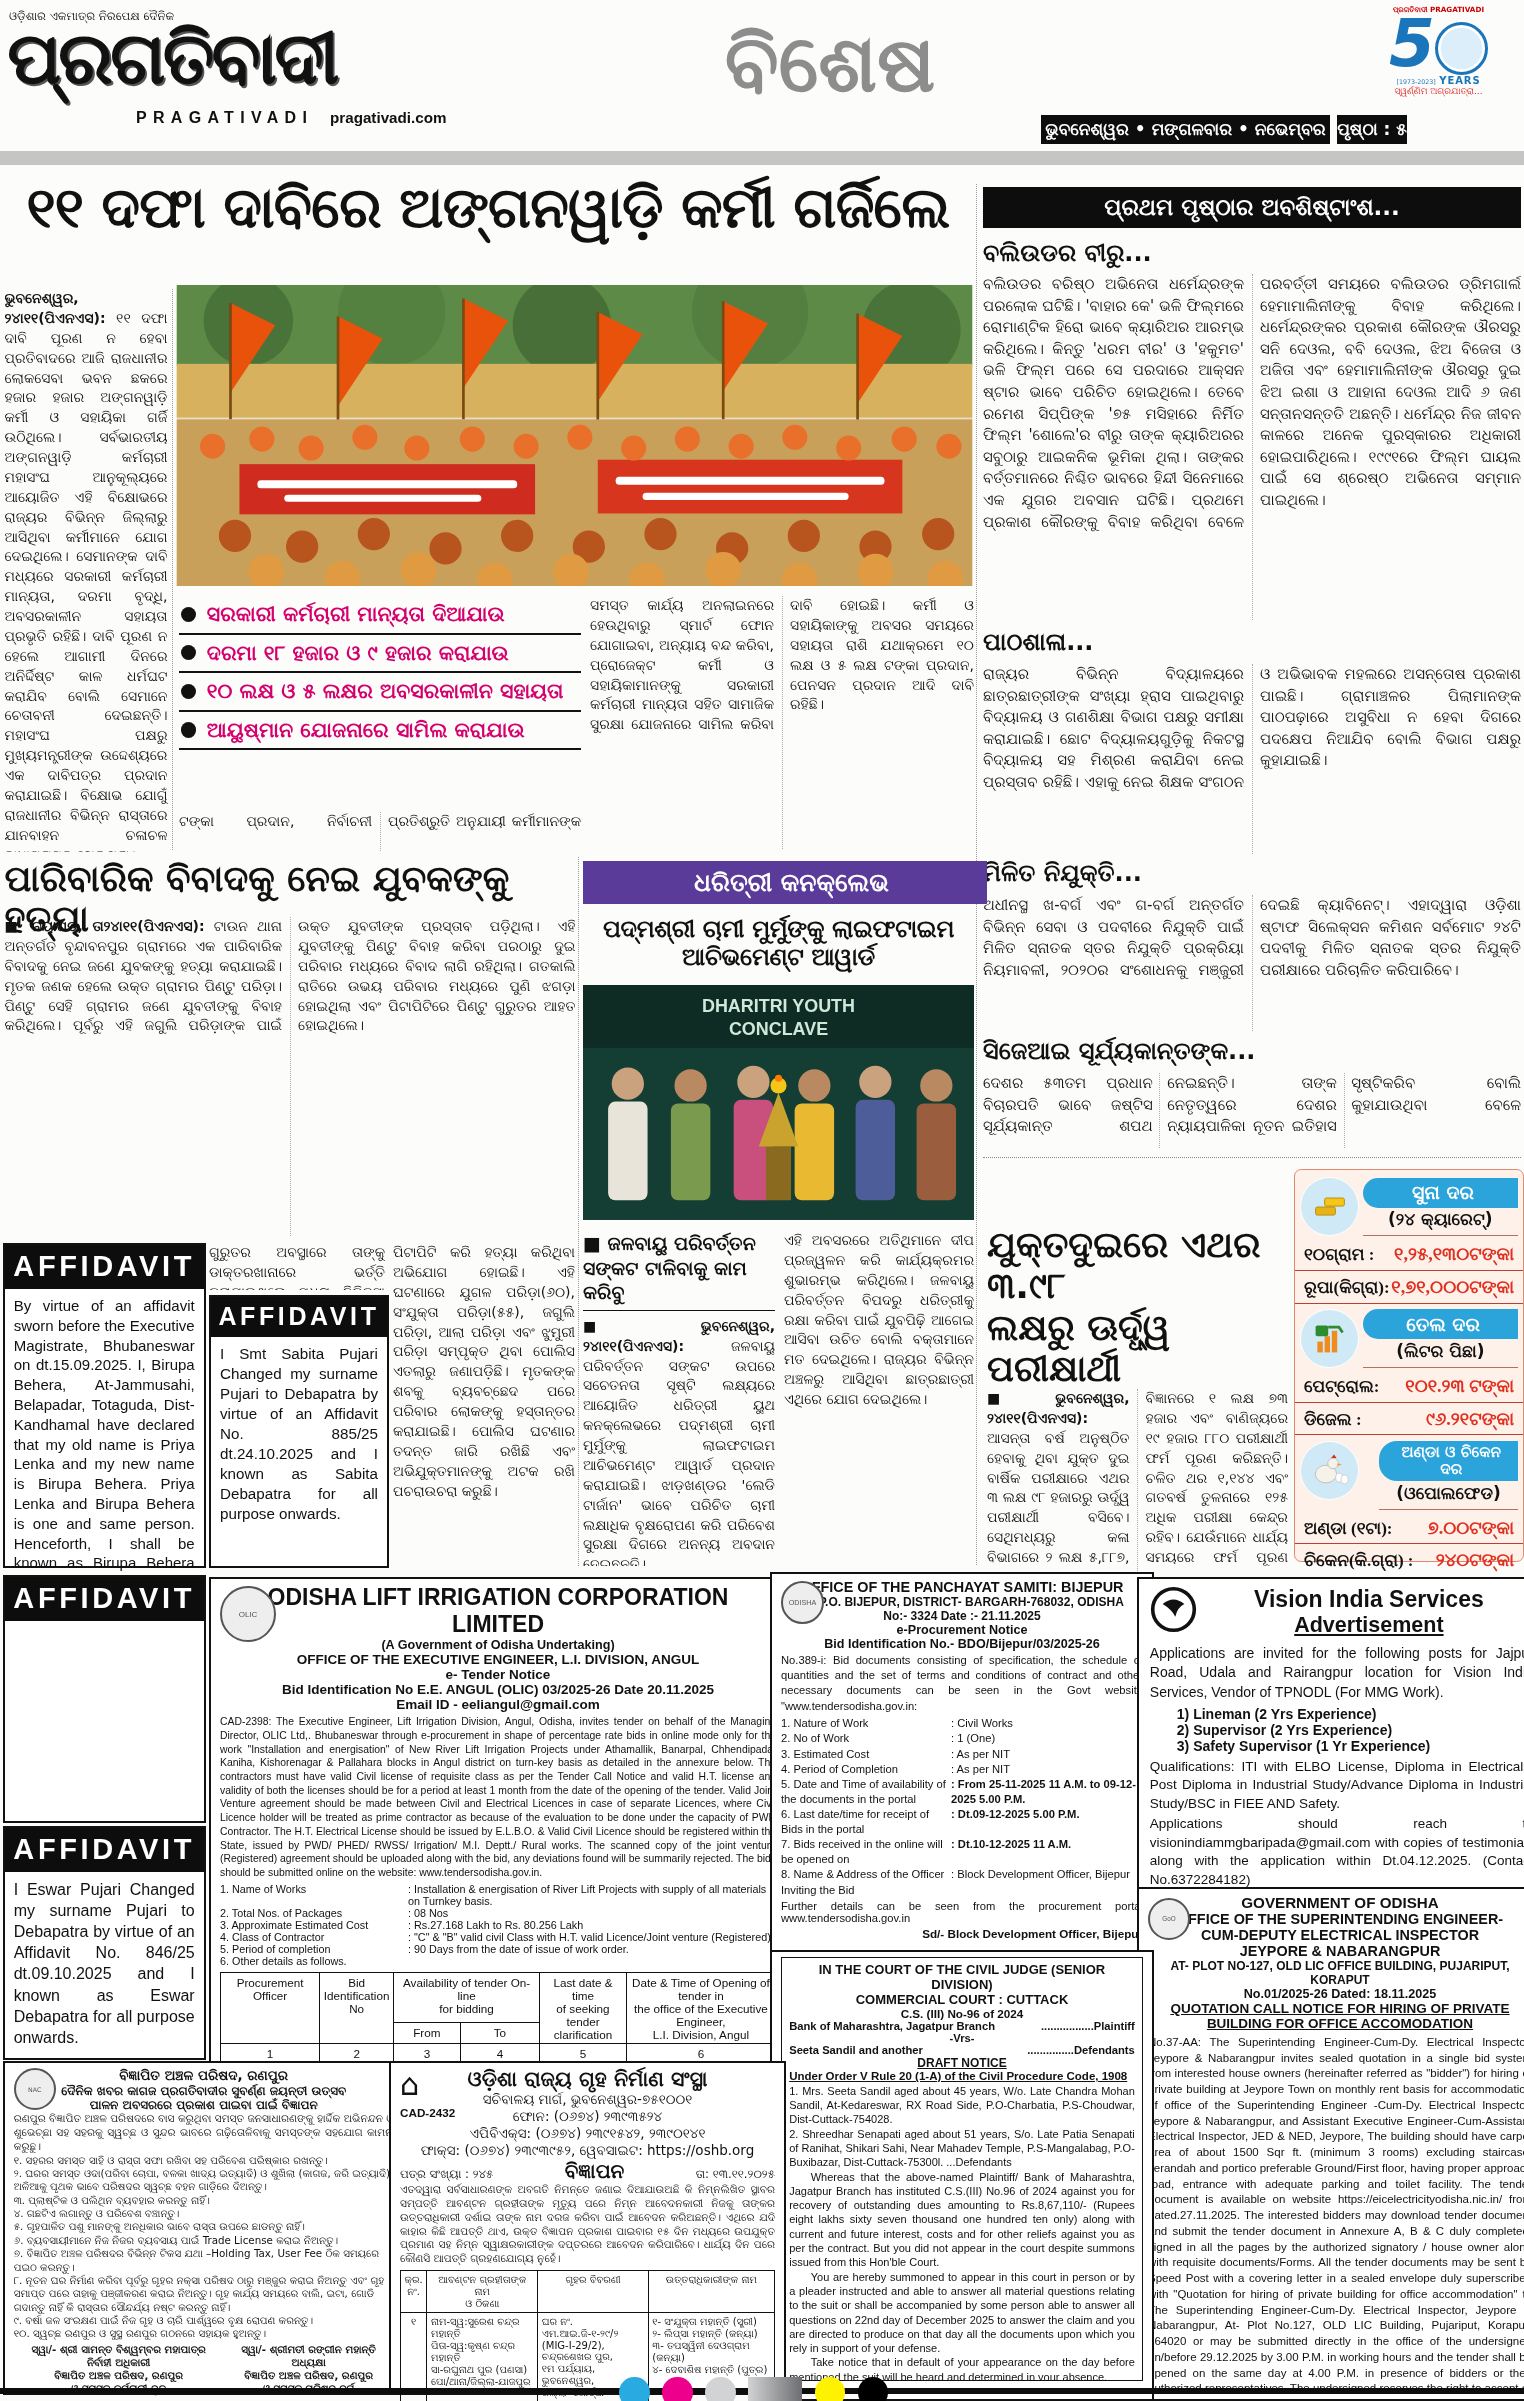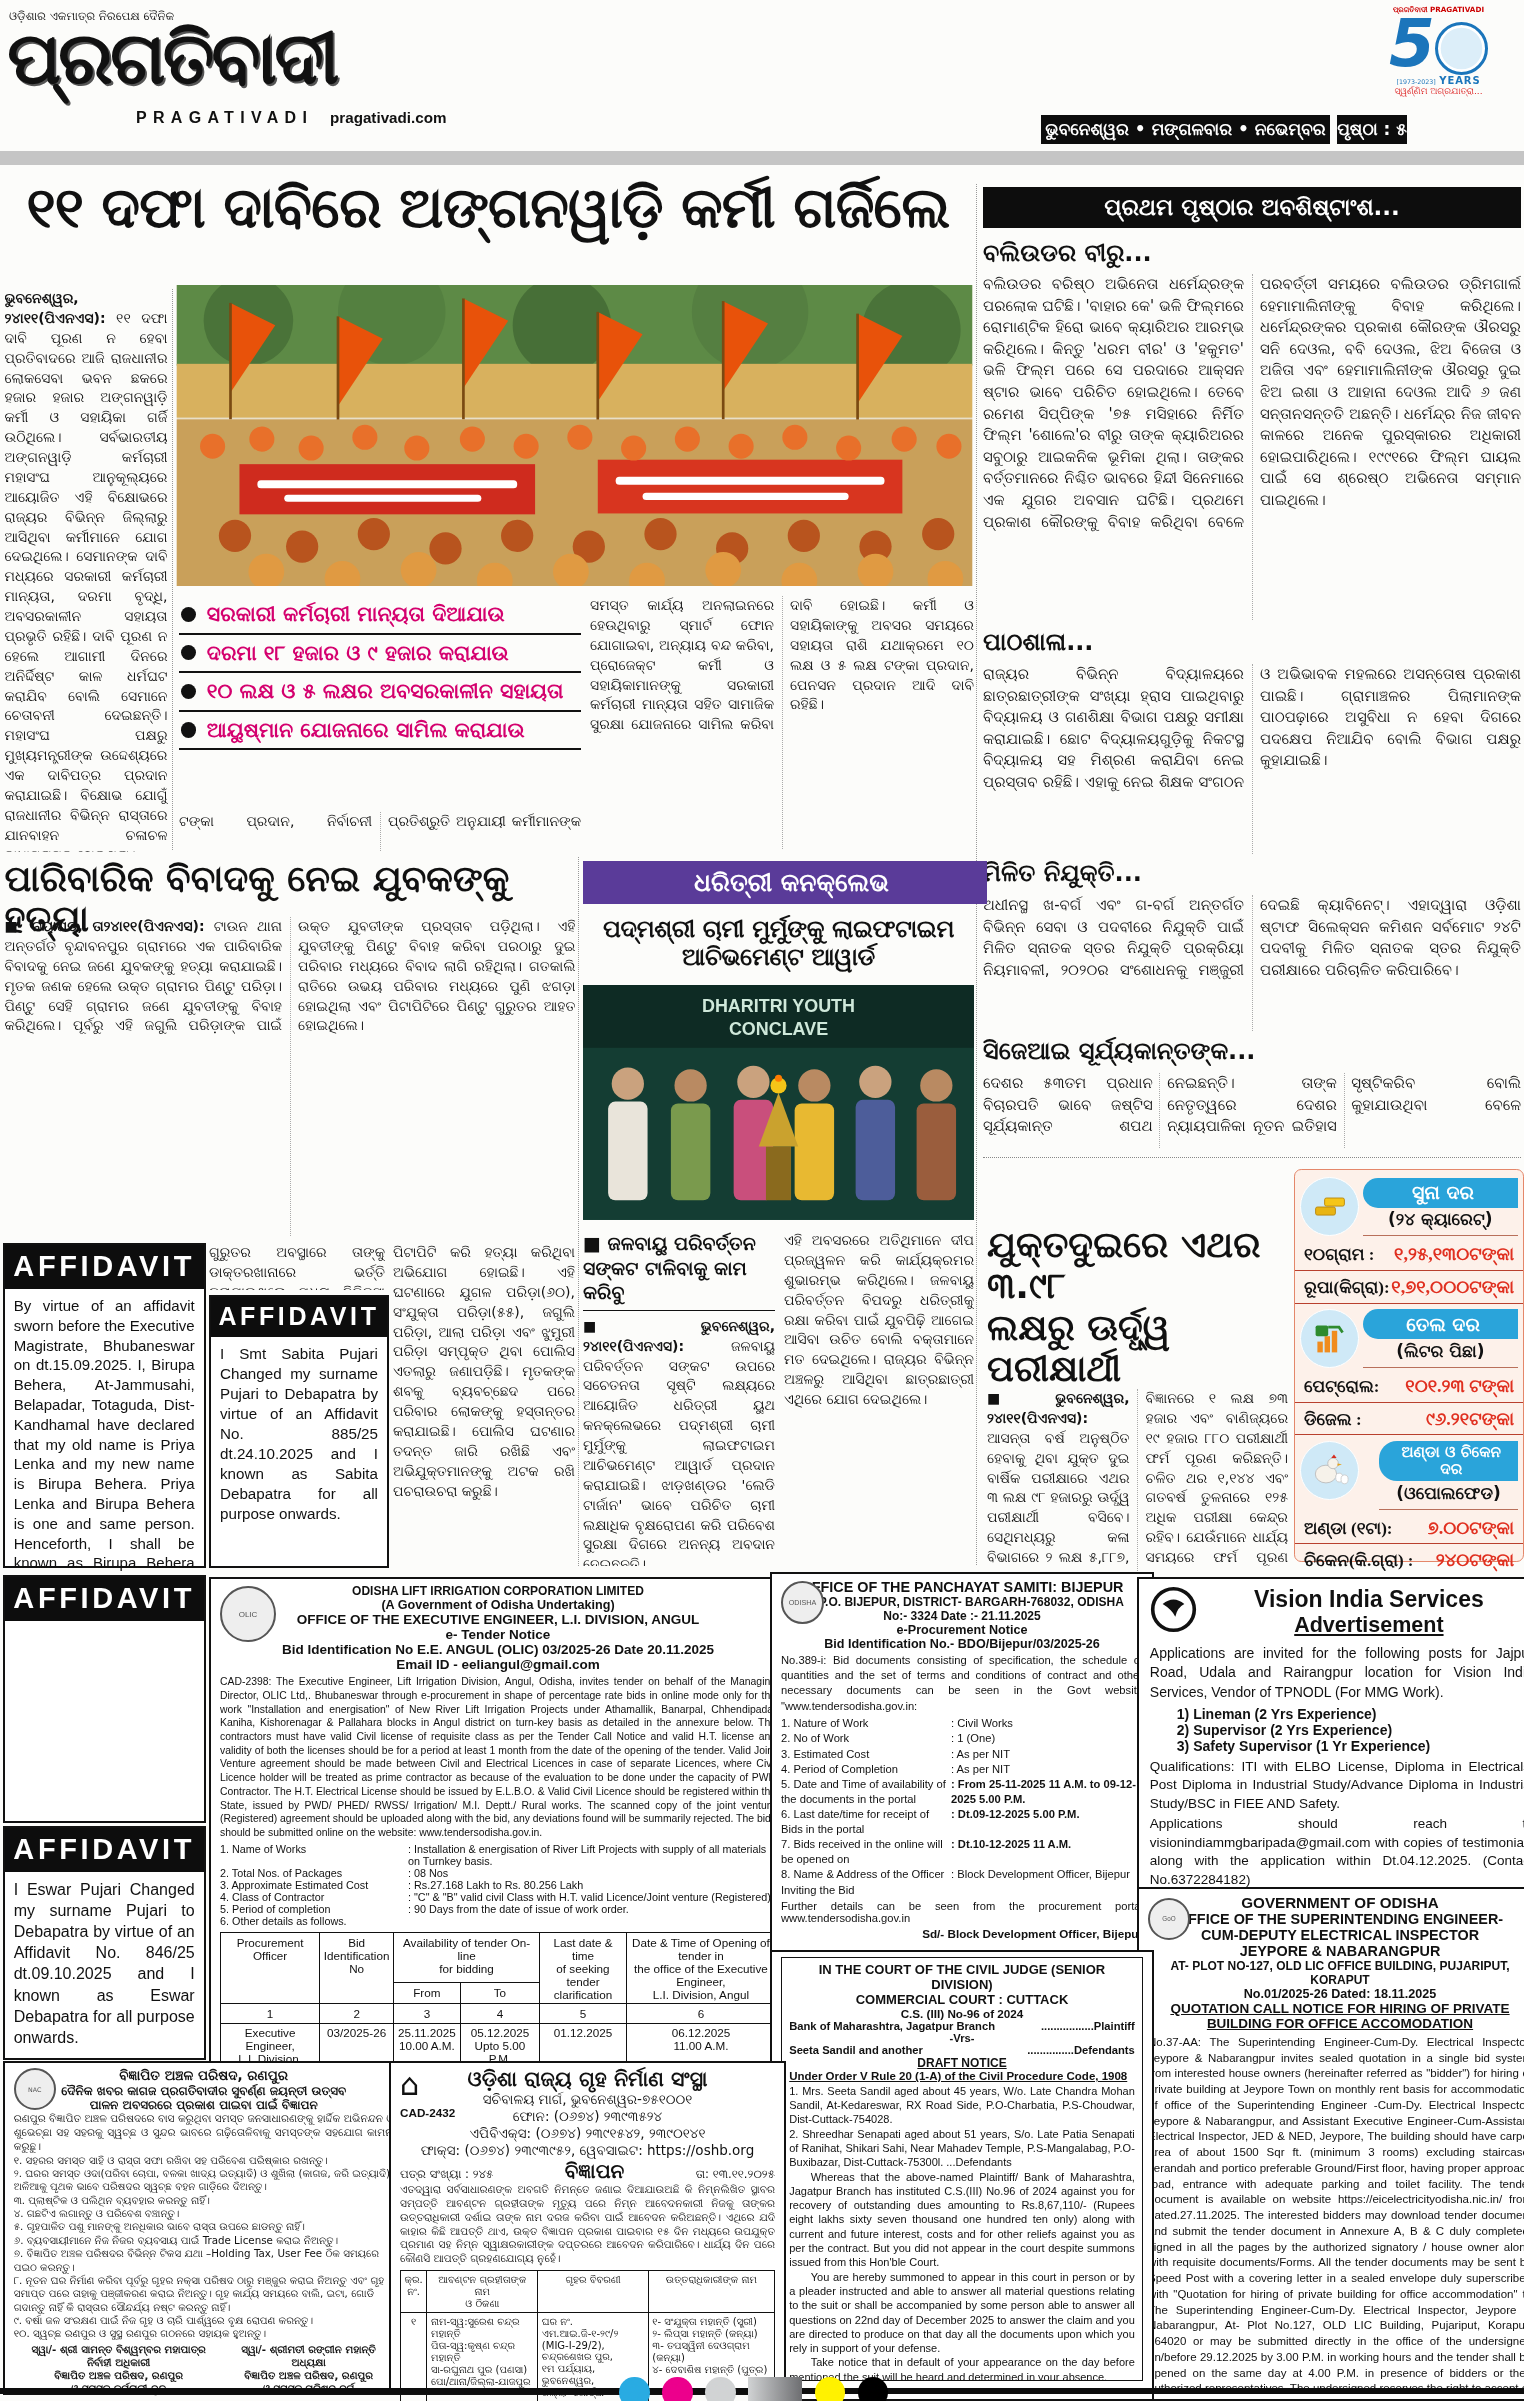--- a/index.html
+++ b/index.html
@@ -57,20 +57,21 @@
 </style>
 </head>
 <body>
 
 <div id="page">
 
   <div class="abs" style="left:9px;top:9px;font-size:11.7px;">ଓଡ଼ିଶାର ଏକମାତ୍ର ନିରପେକ୍ଷ ଦୈନିକ</div>
   <div class="abs" id="logo" style="left:7.2px;top:21.5px;">ପ୍ରଗତିବାଦୀ</div>
   <div class="abs eng b" style="left:136px;top:109px;font-size:16px;letter-spacing:6.3px;">PRAGATIVADI</div>
   <div class="abs eng b" style="left:330px;top:109px;font-size:15.2px;">pragativadi.com</div>
+  <div class="abs ctr" id="section-lbl" style="left:628px;top:25px;width:404px;">ବିଶେଷ</div>
 
   <div class="abs" style="left:1371px;top:5.4px;width:135px;height:117px;">
     <div style="font-size:7.2px;color:#c00;text-align:center;font-weight:bold;">ପ୍ରଗତିବାଦୀ PRAGATIVADI</div>
     <div style="display:flex;align-items:flex-start;justify-content:center;">
       <span style="font-size:66px;font-weight:900;color:#1b75bb;line-height:0.9;font-style:italic;">5</span>
       <span style="display:inline-block;width:47px;height:47px;border-radius:50%;border:3.6px solid #1b75bb;background:#dceef9;margin-top:7.2px;box-shadow:inset 0 0 0 2.7px #fff;"></span>
     </div>
     <div style="display:flex;justify-content:center;gap:3.6px;align-items:baseline;">
       <span style="font-size:6.3px;color:#1b75bb;">[1973-2023]</span>
       <span style="font-size:10px;font-weight:bold;color:#1b75bb;letter-spacing:0.9px;">YEARS</span>
@@ -351,21 +352,21 @@
   </div>
 
   <div class="abs notice" style="left:2.7px;top:1826px;width:199px;height:230px;">
     <div class="aff-head" style="font-size:29px;">AFFIDAVIT</div>
     <div class="aff-body" style="font-size:16px;">I Eswar Pujari Changed my surname Pujari to Debapatra by virtue of an Affidavit No. 846/25 dt.09.10.2025 and I known as Eswar Debapatra for all purpose onwards.</div>
   </div>
 
   <div class="abs notice" style="left:209px;top:1577px;width:556px;height:477px;padding:5.4px 9px;">
     <div style="position:relative;">
       <span class="seal abs" style="left:0;top:1.8px;width:52px;height:52px;font-size:8px;">OLIC</span>
-      <div class="ctr b" style="font-size:12px;">ODISHA LIFT IRRIGATION CORPORATION LIMITED</div>
+      <div class="ctr b" style="font-size:23px;">ODISHA LIFT IRRIGATION CORPORATION LIMITED</div>
       <div class="ctr b" style="font-size:12.6px;">(A Government of Odisha Undertaking)</div>
       <div class="ctr b" style="font-size:13.5px;">OFFICE OF THE EXECUTIVE ENGINEER, L.I. DIVISION, ANGUL</div>
       <div class="ctr b" style="font-size:13.5px;">e- Tender Notice</div>
       <div class="ctr b" style="font-size:13.5px;">Bid Identification No E.E. ANGUL (OLIC) 03/2025-26 Date 20.11.2025</div>
       <div class="ctr b" style="font-size:13.5px;">Email ID - eeliangul@gmail.com</div>
     </div>
     <div class="jt" style="font-size:10.4px;line-height:1.32;margin-top:2.7px;">CAD-2398: The Executive Engineer, Lift Irrigation Division, Angul, Odisha, invites tender on behalf of the Managing Director, OLIC Ltd,. Bhubaneswar through e-procurement in shape of percentage rate bids in online mode only for the work "Installation and energisation" of New River Lift Irrigation Projects under Athamallik, Banarpal, Chhendipada, Kaniha, Kishorenagar &amp; Pallahara blocks in Angul district on turn-key basis as detailed in the annexure below. The contractors must have valid Civil license of requisite class as per the Tender Call Notice and valid H.T. license and validity of both the licenses should be for a period at least 1 month from the date of the opening of the tender. Valid Joint Venture agreement should be made between Civil and Electrical Licences in case of separate Licences, where Civil Licence holder will be treated as prime contractor as because of the evaluation to be done under the capacity of PWD Contractor. The H.T. Electrical License should be issued by E.L.B.O. &amp; Valid Civil Licence should be registered within the State, issued by PWD/ PHED/ RWSS/ Irrigation/ M.I. Deptt./ Rural works. The scanned copy of the joint venture (Registered) agreement should be uploaded along with the bid, any deviations found will be summarily rejected. The bids should be submitted online on the website: www.tendersodisha.gov.in.</div>
     <div style="font-size:10.8px;margin-top:3.6px;">
       <div style="display:flex;">
           <span style="width:188px;">1.  Name of Works</span>

